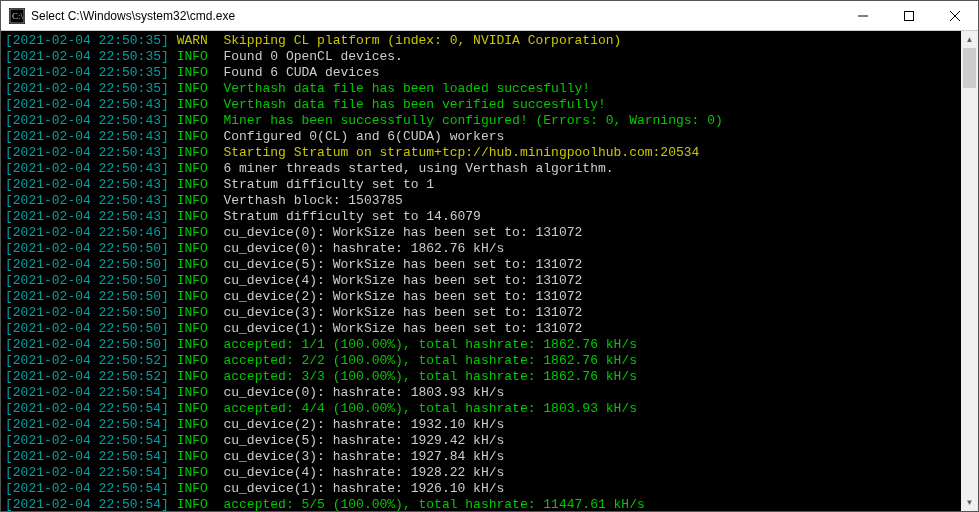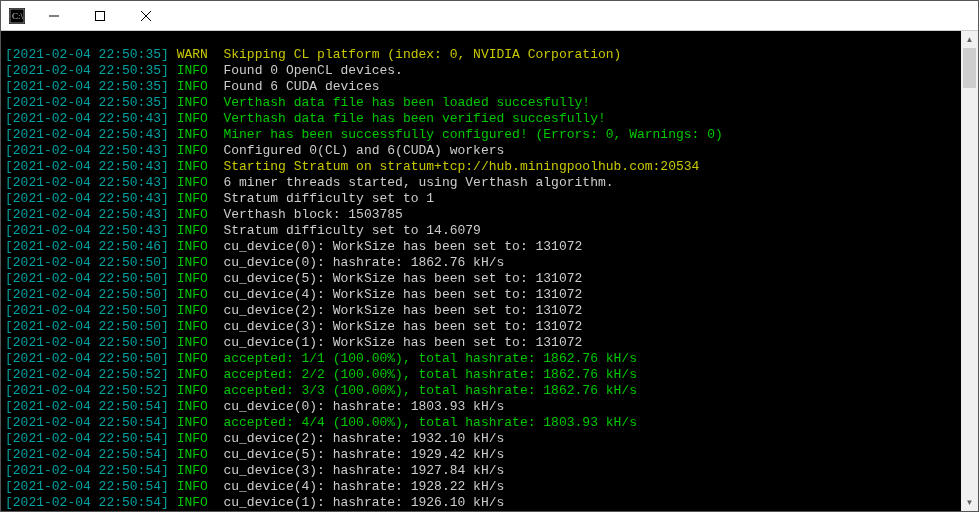--- a/index.html
+++ b/index.html
@@ -62,21 +62,21 @@
     background: #000;
     overflow: hidden;
   }
   .terminal {
     flex: 1;
     background: #000;
     color: #ccc;
     font-family: Consolas, 'Courier New', monospace;
     font-size: 13px;
     line-height: 16px;
-    padding: 16px 4px;
+    padding: 2px 4px;
     white-space: pre;
     overflow: hidden;
   }
   .scrollbar {
     width: 17px;
     background: #f0f0f0;
     position: relative;
   }
   .scroll-arrow {
     width: 17px;
@@ -112,20 +112,21 @@
 
 <div class="window">
   <div class="titlebar">
     <span class="titlebar-icon">
       <svg viewBox="0 0 16 16">
           <rect x="0" y="0" width="16" height="16" fill="#000"></rect>
           <rect x="1" y="1" width="14" height="14" fill="#000" stroke="#888" stroke-width="1"></rect>
           <text x="3" y="11" font-size="9" fill="#ccc" font-family="Consolas">C:\</text>
         </svg>
     </span>
+    <span class="titlebar-title">Select C:\Windows\system32\cmd.exe</span>
     <div class="win-controls">
       <div class="win-btn">
         <svg width="10" height="10">
             <line x1="0" y1="5" x2="10" y2="5" stroke="#000" stroke-width="1"></line>
           </svg>
       </div>
       <div class="win-btn">
         <svg width="10" height="10">
             <rect x="0.5" y="0.5" width="9" height="9" fill="none" stroke="#000" stroke-width="1"></rect>
           </svg>

